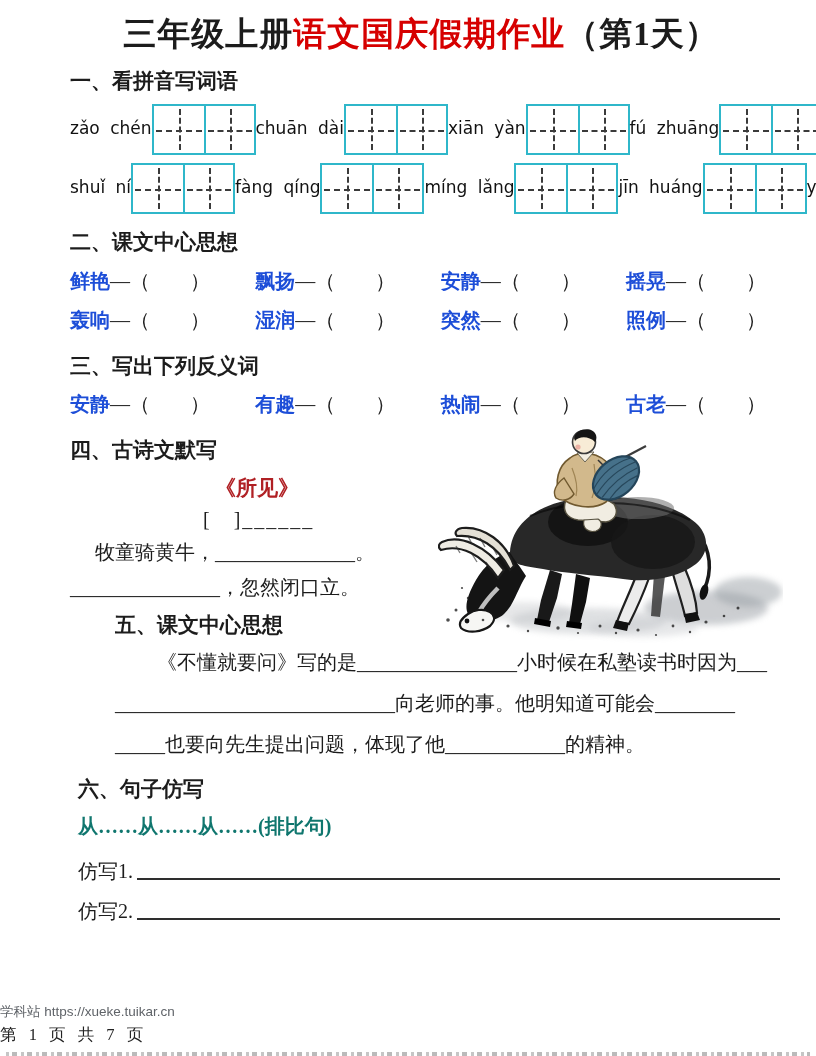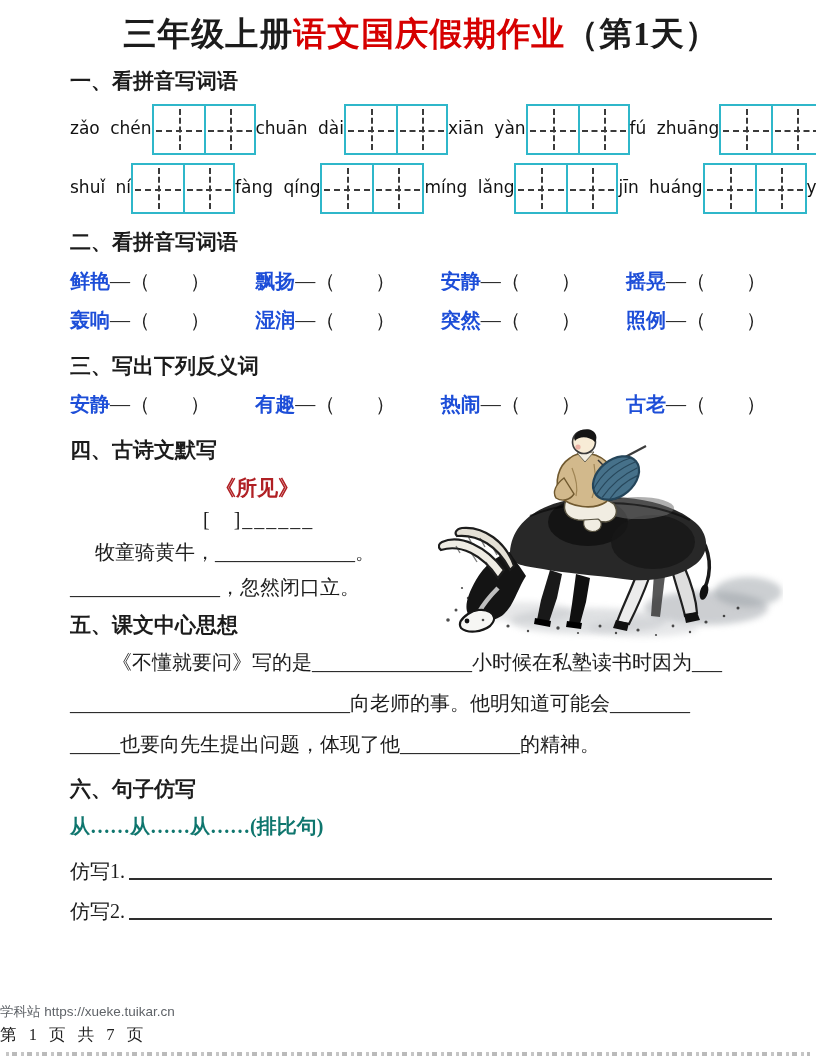--- a/index.html
+++ b/index.html
@@ -35,26 +35,26 @@
   
   .sec-poem { position:relative; margin-top:12px; }
   .poem-lines { width:420px; font-size:20px; }
   .poem-title { color:#b02024; font-weight:bold; font-size:21px; margin:8px 0 2px 145px; }
   .poem-author { margin:4px 0 2px 133px; letter-spacing:2px; }
   .poem-l1 { margin:6px 0 2px 25px; }
   .poem-l2 { margin:8px 0 0 0; }
   .illustration { position:absolute; left:368px; top:-16px; pointer-events:none; }
 
   
-  .sec-theme { margin-top:10px; }
+  .sec-theme { margin-top:10px;margin-left:45px; }
   .theme-lines { font-size:20px; line-height:2.05; margin-top:2px; }
   .theme-lines .tl1 { text-indent:2.1em; }
 
   
-  .sec-imit { margin-top:10px; }
+  .sec-imit { margin-top:10px;margin-left:8px; }
   .pattern { color:#0f766e; font-weight:bold; font-size:20px; margin:9px 0 6px 0; }
   .imit-row { display:flex; align-items:flex-end; font-size:20px; height:40px; width:702px; }
   .imit-row .lbl { white-space:nowrap; padding-bottom:1px; }
   .imit-row .line { flex:1; border-bottom:2px solid #2e2e2e; height:1px; margin:0 0 6px 4px; }
 
   
   .footer { position:absolute; left:0; right:0; bottom:10px; text-align:left; }
   .footer .site { font-family:"Liberation Sans","DejaVu Sans",sans-serif; font-size:13.5px; color:#5f6368; line-height:1.4; }
   .footer .pageinfo { font-size:16.5px; color:#222; letter-spacing:4px; margin-top:2px; }
   .cutoff { position:absolute; left:6px; right:6px; bottom:0; height:4px; opacity:.5;
@@ -141,21 +141,21 @@
           <div class="tzg">
               <div class="cell"></div>
               <div class="cell"></div>
             </div>
         </div>
       </div>
     </div>
   </section>
 
   <section class="sec sec-words">
-    <div class="sec-h">二、看拼音写词语</div>
+    <div class="sec-h">二、课文中心思想</div>
     <div class="word-row">
       <span><span class="w">鲜艳</span><span class="blank">—（　　）</span></span>
       <span><span class="w">飘扬</span><span class="blank">—（　　）</span></span>
       <span><span class="w">安静</span><span class="blank">—（　　）</span></span>
       <span><span class="w">摇晃</span><span class="blank">—（　　）</span></span>
     </div>
     <div class="word-row">
       <span><span class="w">轰响</span><span class="blank">—（　　）</span></span>
       <span><span class="w">湿润</span><span class="blank">—（　　）</span></span>
       <span><span class="w">突然</span><span class="blank">—（　　）</span></span>

